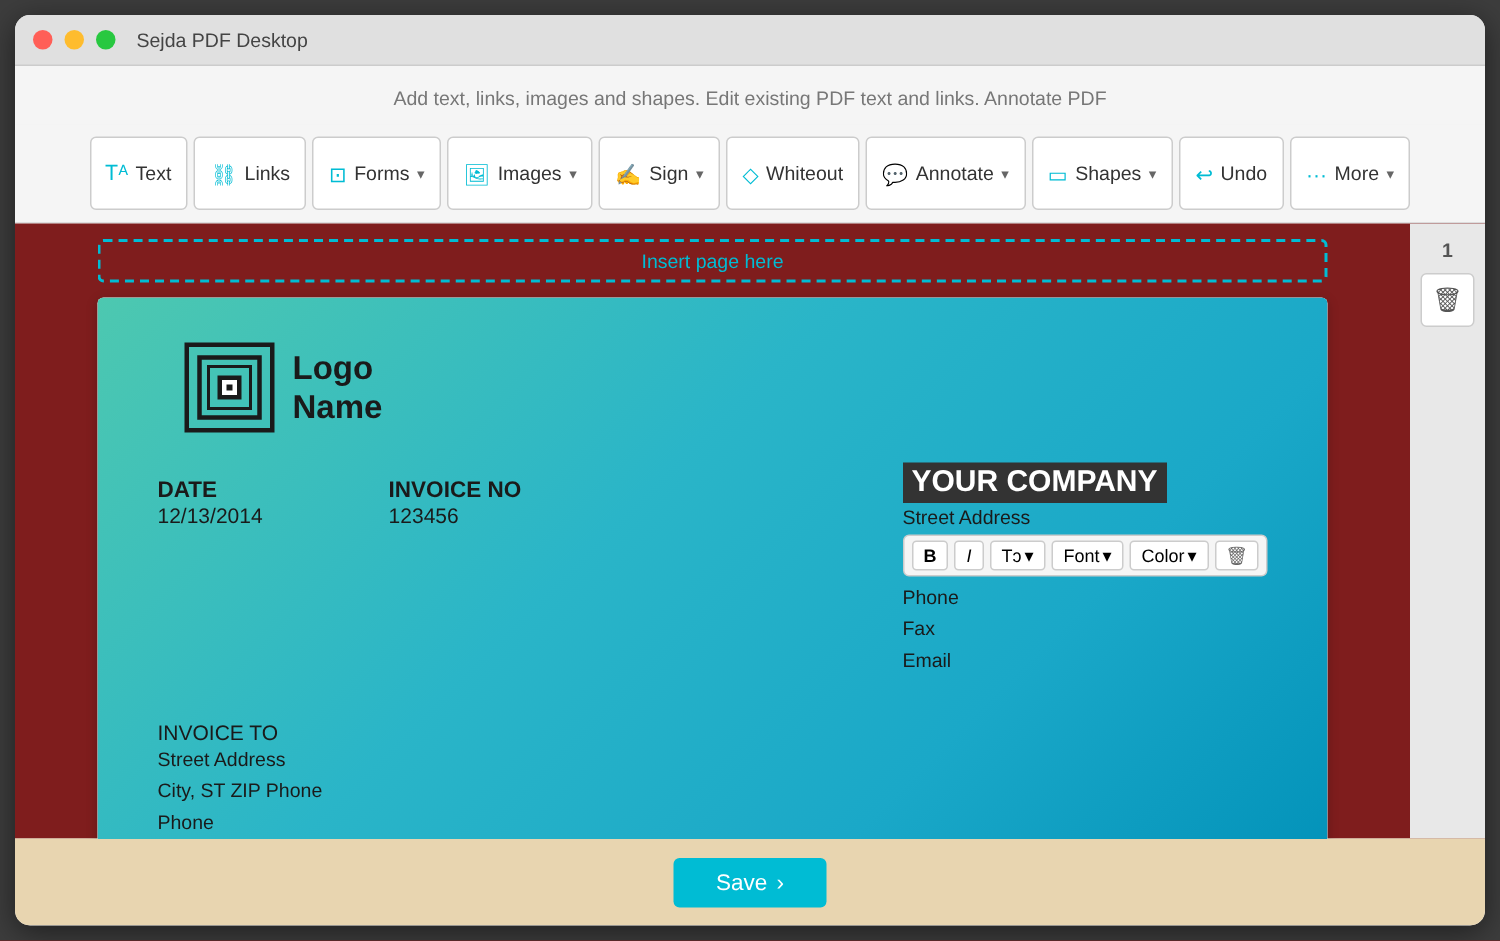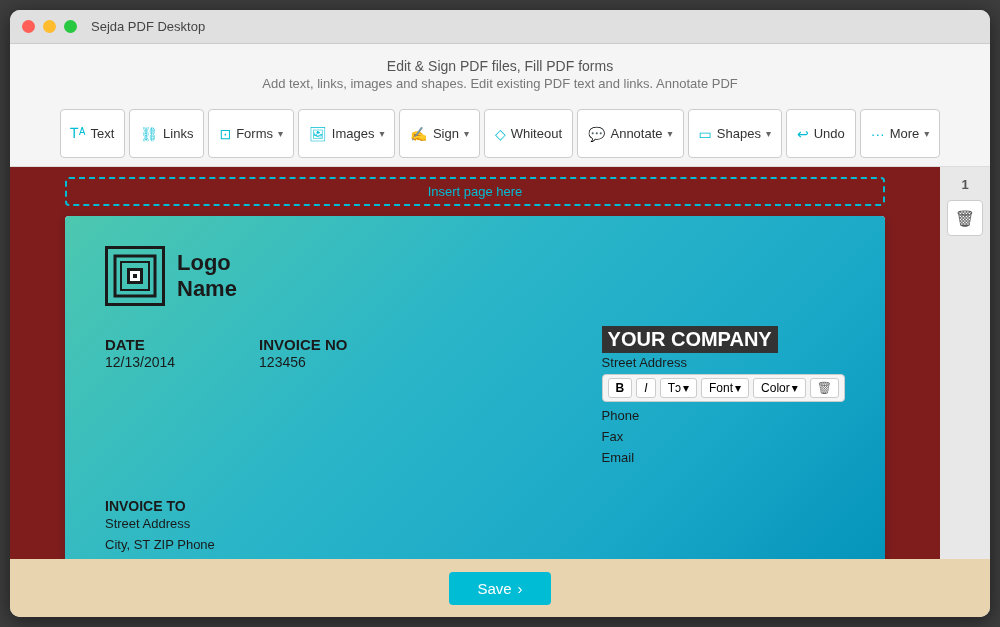--- a/index.html
+++ b/index.html
@@ -140,20 +140,21 @@
     .invoice-title {
       font-size: 48px;
       font-weight: bold;
       color: #1a1a1a;
       letter-spacing: 2px;
     }
     .logo-area {
       display: flex;
       align-items: center;
       gap: 12px;
+      margin-left: 18px;
     }
     .logo-icon {
       width: 60px;
       height: 60px;
       border: 3px solid #1a1a1a;
       display: flex;
       align-items: center;
       justify-content: center;
       position: relative;
     }
@@ -228,21 +229,21 @@
       font-size: 13px;
       color: #1a1a1a;
       line-height: 1.6;
     }
     .invoice-to-section {
       margin-top: 30px;
       padding-bottom: 30px;
     }
     .invoice-to-section label {
       font-size: 14px;
-      font-weight: bold;
+      font-weight: normal;
       color: #1a1a1a;
       display: block;
     }
     .invoice-to-section span {
       font-size: 13px;
       color: #1a1a1a;
       display: block;
       line-height: 1.6;
     }
     .sidebar-right {
@@ -302,21 +303,20 @@
   <div class="title-bar">
     <span class="traffic-light tl-red"></span>
     <span class="traffic-light tl-yellow"></span>
     <span class="traffic-light tl-green"></span>
     <span class="title-text">Sejda PDF Desktop</span>
   </div>
 
   <div class="main-area">
 
     <div class="header-section">
-      <div class="header-title">Edit &amp; Sign PDF files, Fill PDF forms</div>
       <div class="header-subtitle">Add text, links, images and shapes. Edit existing PDF text and links. Annotate PDF</div>
     </div>
 
     <div class="toolbar">
       <button class="toolbar-btn">
         <span class="icon-char">Ꭲᴬ</span>
         <span>Text</span>
       </button>
       <button class="toolbar-btn">
         <span class="icon-char">⛓</span>

